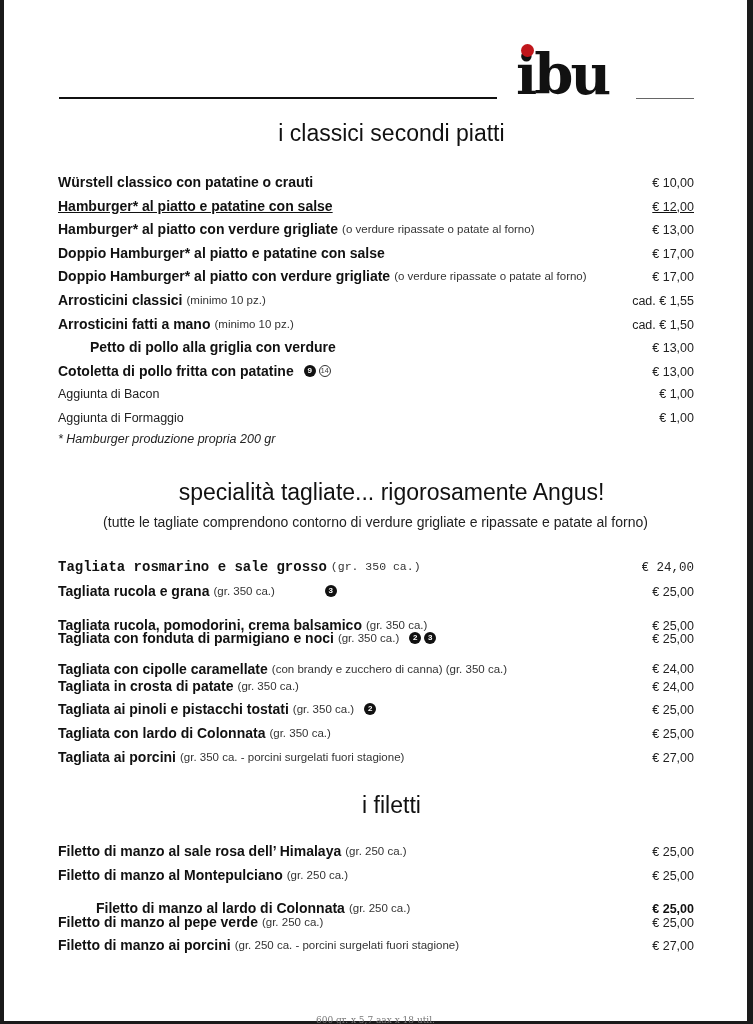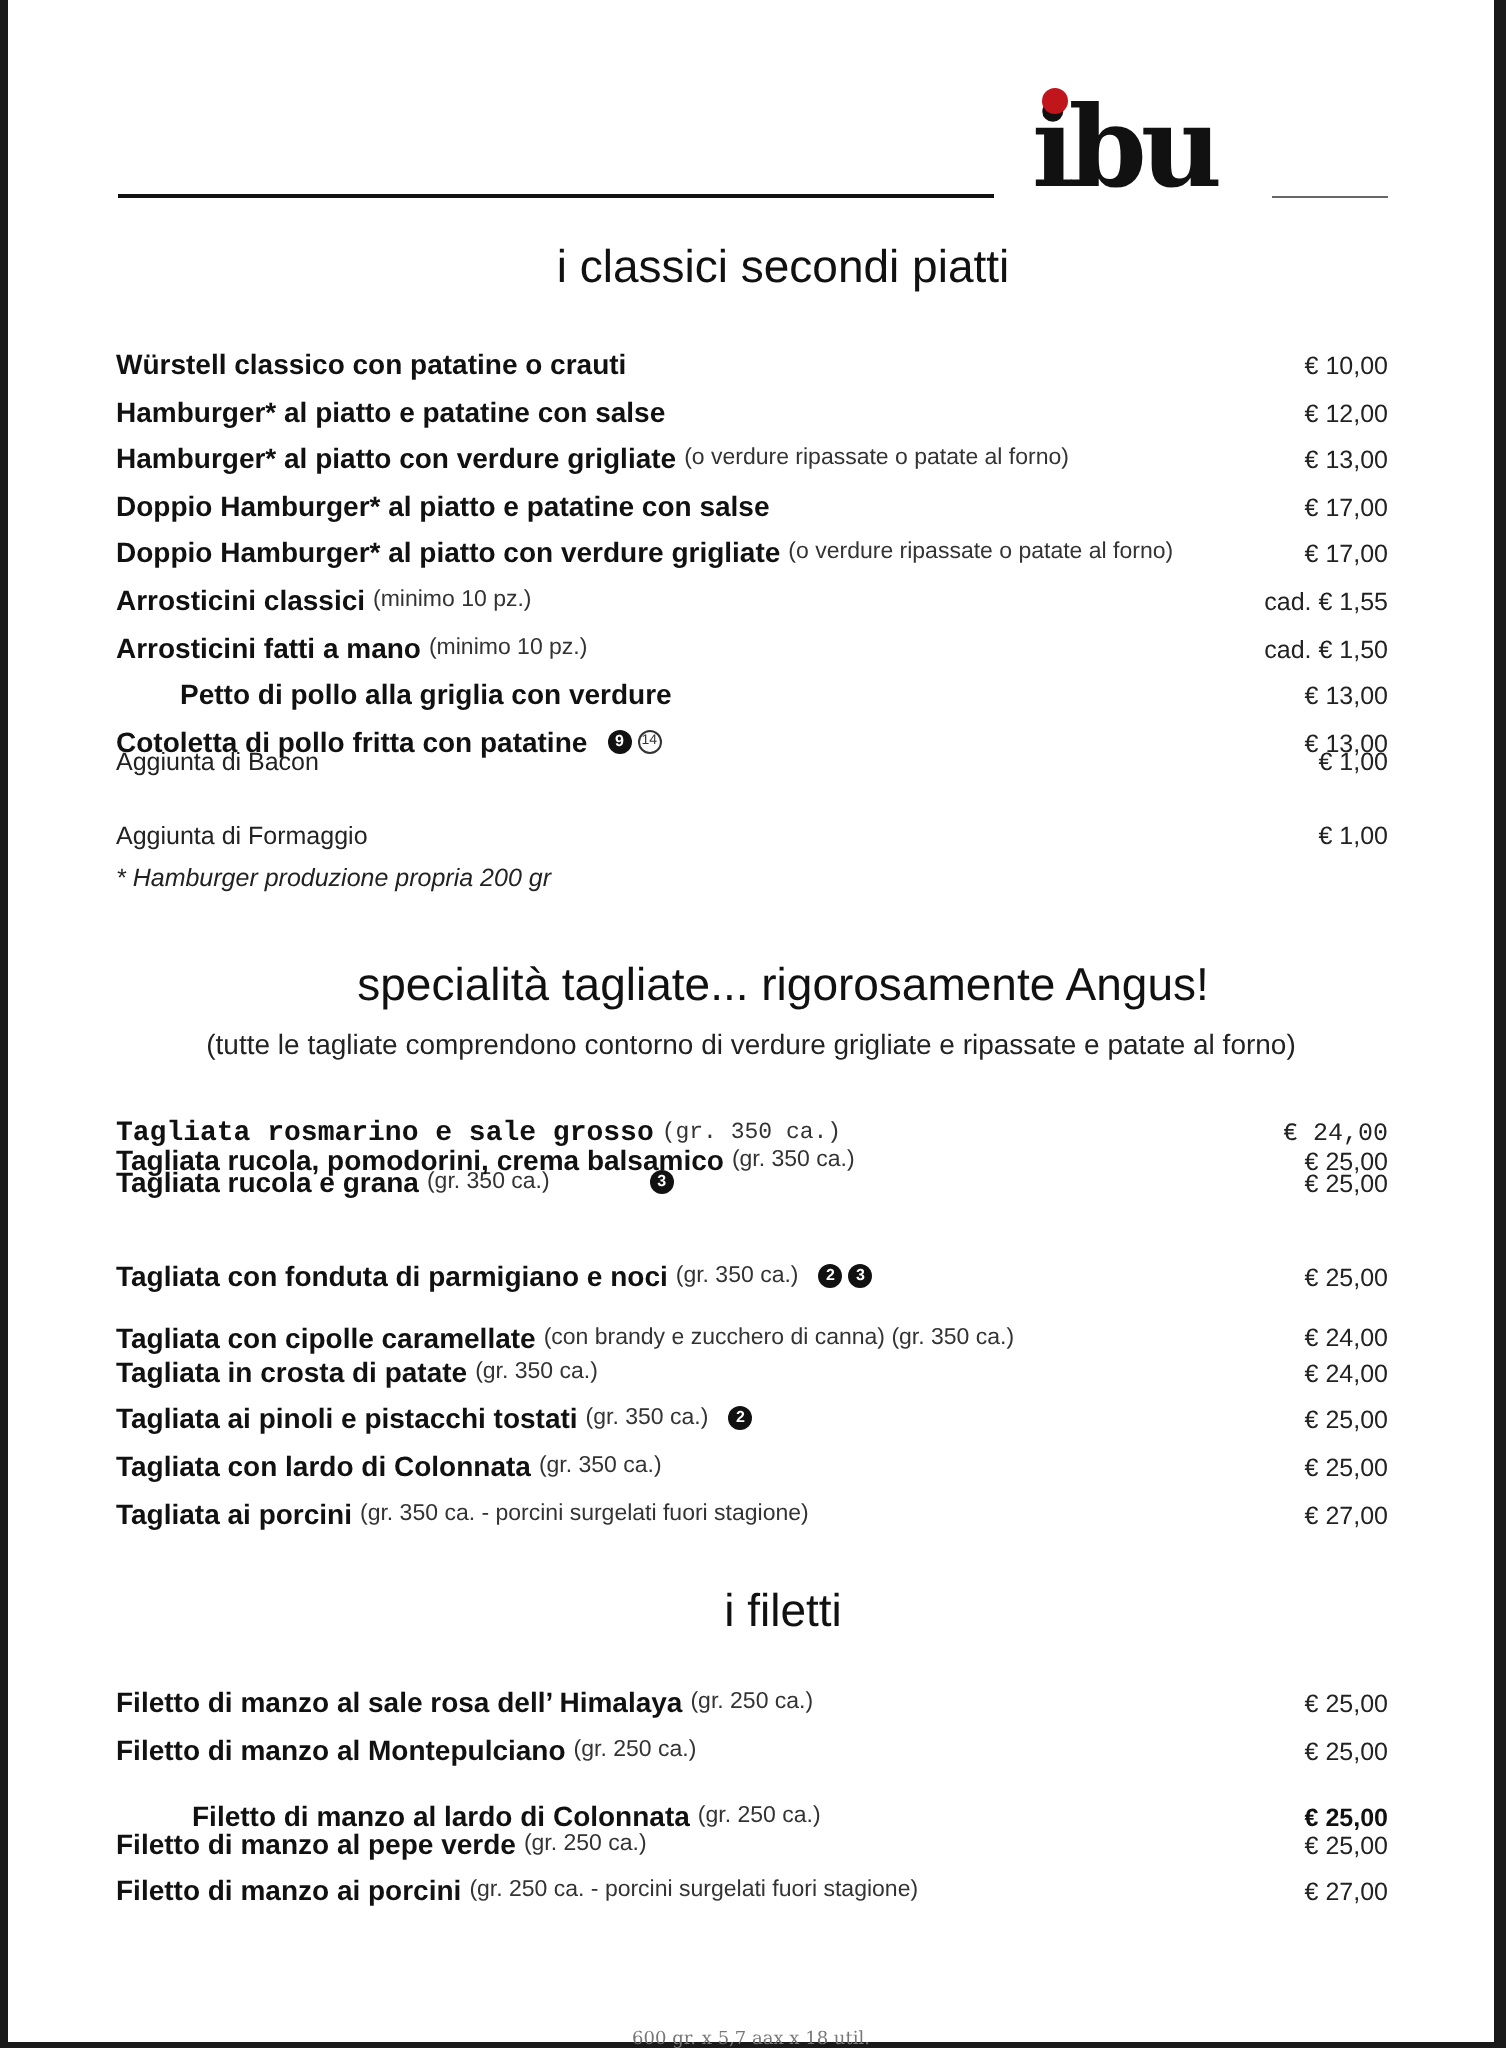--- a/index.html
+++ b/index.html
@@ -75,21 +75,21 @@
   <div class="hdr-line right"></div>
 
   <div class="section-title" style="top:120px;">i classici secondi piatti</div>
   <div id="sec0">
       <div class="row" style="top: 171px;">
         <div class="left">
           <span class="name">Würstell classico con patatine o crauti</span>
         </div>
         <span class="price">€ 10,00</span>
       </div>
-      <div class="row" style="top: 194.6px;">
+      <div class="row" style="top: 194.6px; text-decoration: underline;">
         <div class="left">
           <span class="name">Hamburger* al piatto e patatine con salse</span>
         </div>
         <span class="price">€ 12,00</span>
       </div>
       <div class="row" style="top: 218.2px;">
         <div class="left">
           <span class="name">Hamburger* al piatto con verdure grigliate</span>
           <span class="note">(o verdure ripassate o patate al forno)</span>
         </div>
@@ -129,21 +129,21 @@
         <span class="price">€ 13,00</span>
       </div>
       <div class="row" style="top: 359.8px;">
         <div class="left">
           <span class="name">Cotoletta di pollo fritta con patatine</span>
           <span class="allergen filled" style="margin-left: 10px;">9</span>
           <span class="allergen outline">14</span>
         </div>
         <span class="price">€ 13,00</span>
       </div>
-      <div class="row" style="top: 370px;">
+      <div class="row" style="top: 383px;">
         <div class="left">
           <span class="name light">Aggiunta di Bacon</span>
         </div>
         <span class="price">€ 1,00</span>
       </div>
       <div class="row" style="top: 407px;">
         <div class="left">
           <span class="name light">Aggiunta di Formaggio</span>
         </div>
         <span class="price">€ 1,00</span>
@@ -162,21 +162,21 @@
         <span class="price">€ 24,00</span>
       </div>
       <div class="row" style="top: 579.7px;">
         <div class="left">
           <span class="name">Tagliata rucola e grana</span>
           <span class="note">(gr. 350 ca.)</span>
           <span class="allergen filled" style="margin-left: 50px;">3</span>
         </div>
         <span class="price">€ 25,00</span>
       </div>
-      <div class="row" style="top: 569px;">
+      <div class="row" style="top: 614px;">
         <div class="left">
           <span class="name">Tagliata rucola, pomodorini, crema balsamico</span>
           <span class="note">(gr. 350 ca.)</span>
         </div>
         <span class="price">€ 25,00</span>
       </div>
       <div class="row" style="top: 627.1px;">
         <div class="left">
           <span class="name">Tagliata con fonduta di parmigiano e noci</span>
           <span class="note">(gr. 350 ca.)</span>

